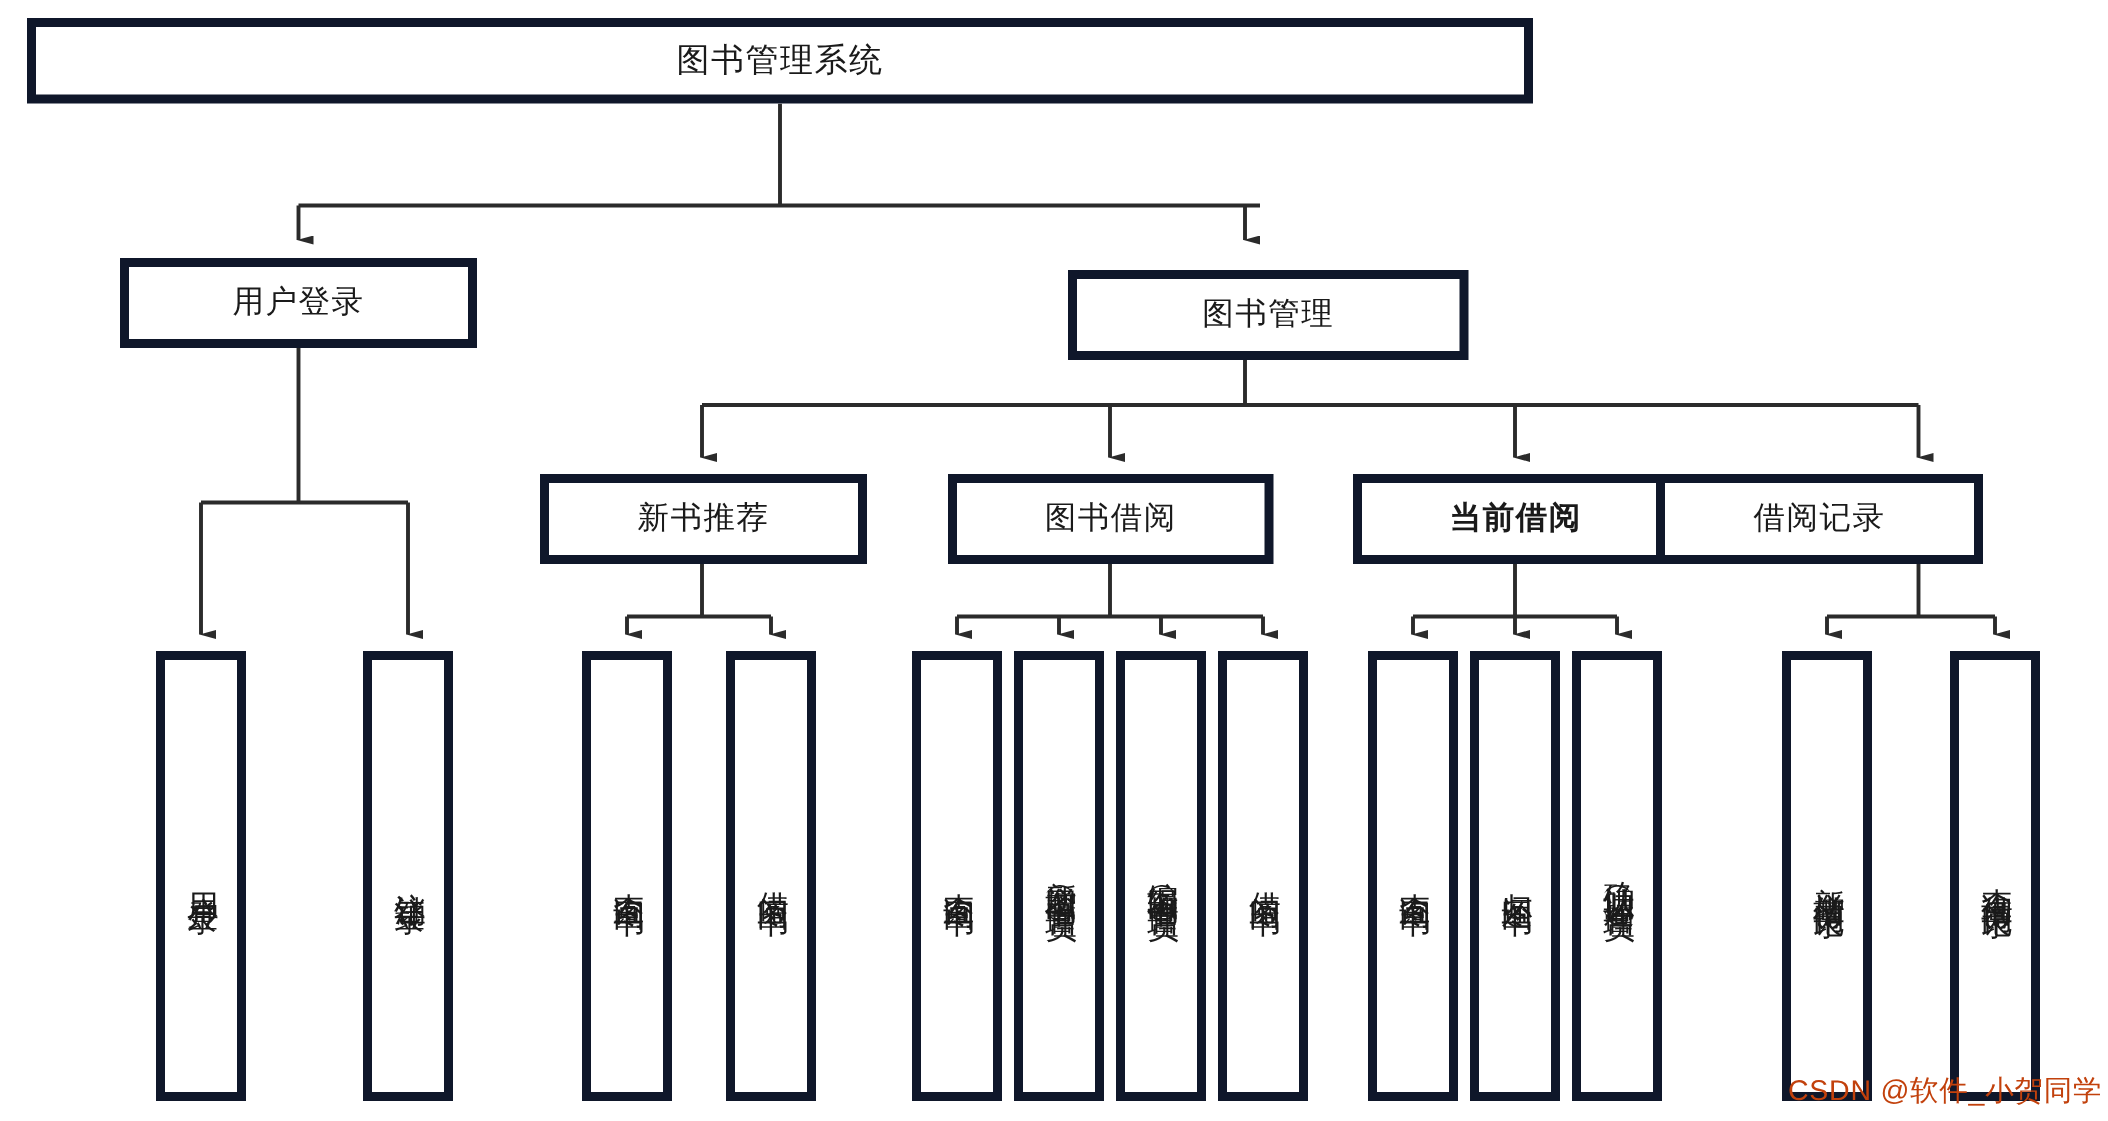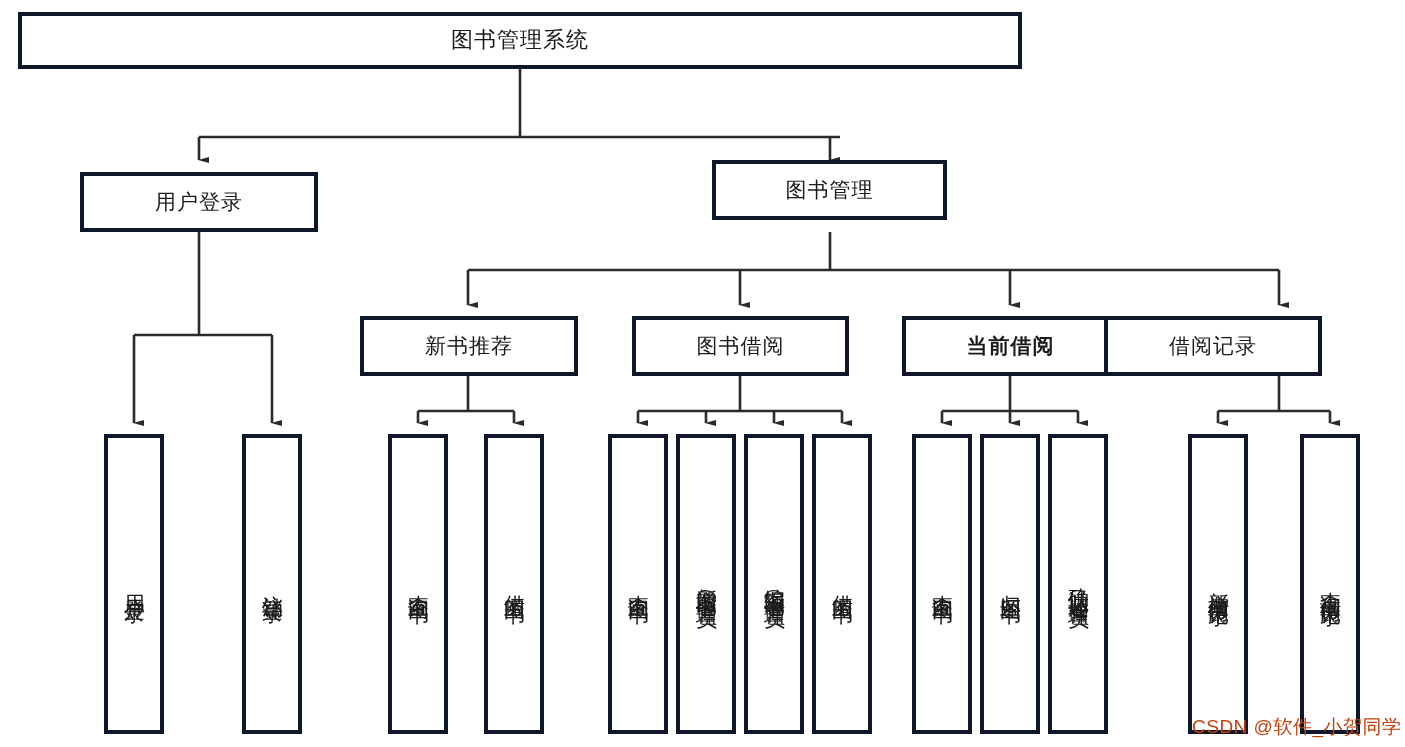--- a/index.html
+++ b/index.html
@@ -19,21 +19,21 @@
     position:absolute;
     left:0; top:0;
     width:1405px;
     height:747px;
     pointer-events:none;
   }
   .node{
     position:absolute;
     box-sizing:border-box;
     background:#ffffff;
-    border:4px solid #0f172a;
+    border:6px solid #0f172a;
     display:flex;
     align-items:center;
     justify-content:center;
     color:#1a1a1a;
   }
   .node.h-node{
     
     font-size:21px;
     letter-spacing:1px;
     line-height:1.2;
@@ -123,21 +123,21 @@
   </svg>
 
   <div class="node h-node root" style="left:18px; top:12px; width:1004px; height:57px;">
     <span>图书管理系统</span>
   </div>
 
   <div class="node h-node" style="left:80px; top:172px; width:238px; height:60px;">
     <span>用户登录</span>
   </div>
 
-  <div class="node h-node" style="left:712px; top:160px; width:235px; height:60px;">
+  <div class="node h-node" style="left:712px; top:180px; width:267px; height:60px;">
     <span>图书管理</span>
   </div>
 
   <div class="node h-node" style="left:360px; top:316px; width:218px; height:60px;">
     <span>新书推荐</span>
   </div>
 
   <div class="node h-node" style="left:632px; top:316px; width:217px; height:60px;">
     <span>图书借阅</span>
   </div>

